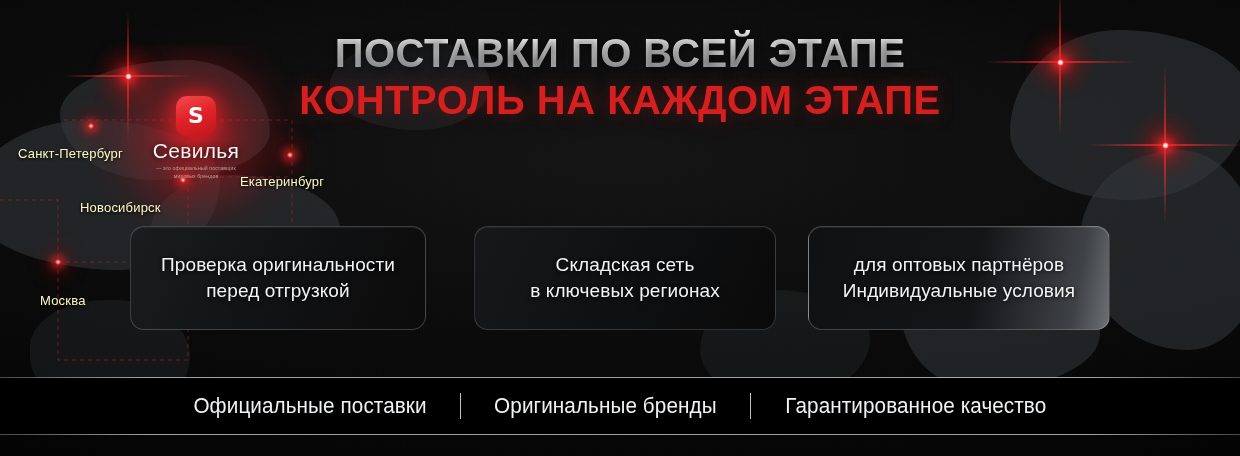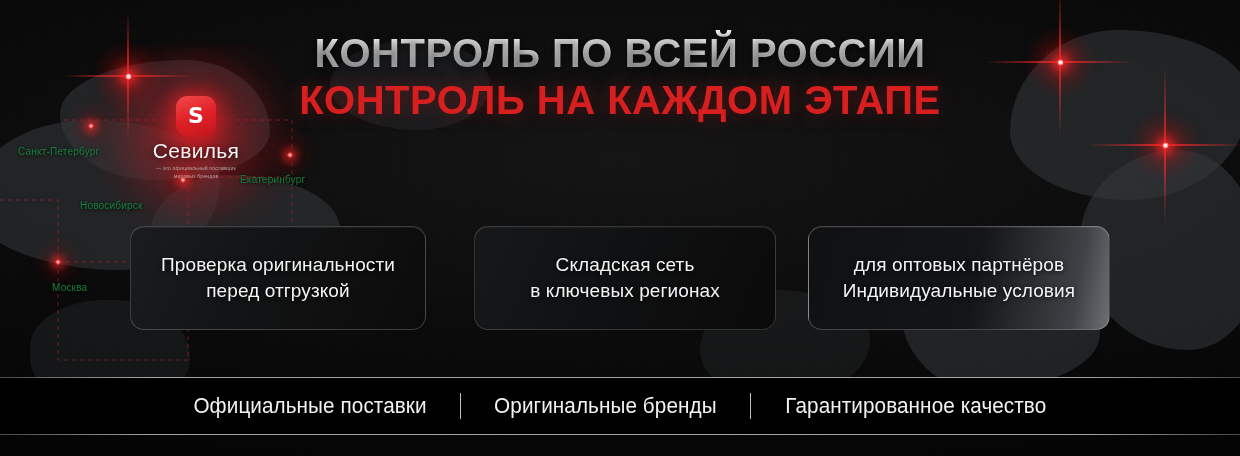--- a/index.html
+++ b/index.html
@@ -95,22 +95,22 @@
   }
 
   
   .city-dot {
     position:absolute; width:6px; height:6px; border-radius:50%;
     background:radial-gradient(circle, #fff 0%, #ff3a3a 45%, rgba(180,0,0,0) 100%);
     box-shadow:0 0 8px 3px rgba(255,40,40,.8), 0 0 20px 8px rgba(190,10,10,.35);
   }
   .city-label {
     position:absolute;
-    color:#15803d;
-    font-size:10px;
+    color:#fef9c3;
+    font-size:13px;
     letter-spacing:.2px;
     white-space:nowrap;
     text-shadow:0 1px 3px rgba(0,0,0,.9);
   }
 
   
   .logo-block {
     position:absolute; left:132px; top:96px;
     width:128px; text-align:center;
   }
@@ -295,36 +295,36 @@
 
   <div>
     <div class="city-dot" style="left:88px;  top:123px;"></div>
     <div class="city-dot" style="left:180px; top:177px;"></div>
     <div class="city-dot" style="left:287px; top:152px;"></div>
     <div class="city-dot" style="left:55px;  top:259px;"></div>
 
     <div class="city-label" style="left:18px;  top:146px;">Санкт-Петербург</div>
     <div class="city-label" style="left:80px;  top:200px;">Новосибирск</div>
     <div class="city-label" style="left:240px; top:174px;">Екатеринбург</div>
-    <div class="city-label" style="left:40px;  top:282px;margin-left:12px;">Москва</div>
+    <div class="city-label" style="left:40px;  top:293px;">Москва</div>
   </div>
 
   <div class="logo-block">
     <div class="logo-mark">
       <div class="s-glyph">S</div>
     </div>
     <div class="logo-name">Севилья</div>
     <div class="logo-tagline">
       <div>— это официальный поставщик</div>
       <div>мировых брендов</div>
     </div>
   </div>
 
   <div class="headline">
-    <div class="line1">КОНТРОЛЬ ПО ВСЕЙ РОССИИ</div>
+    <div class="line1">ПОСТАВКИ ПО ВСЕЙ ЭТАПЕ</div>
     <div class="line2">КОНТРОЛЬ НА КАЖДОМ ЭТАПЕ</div>
   </div>
 
 
   <div class="cards">
     <div class="card card-2">
       <div>
         <div>Складская сеть</div>
         <div>в ключевых регионах</div>
       </div>

